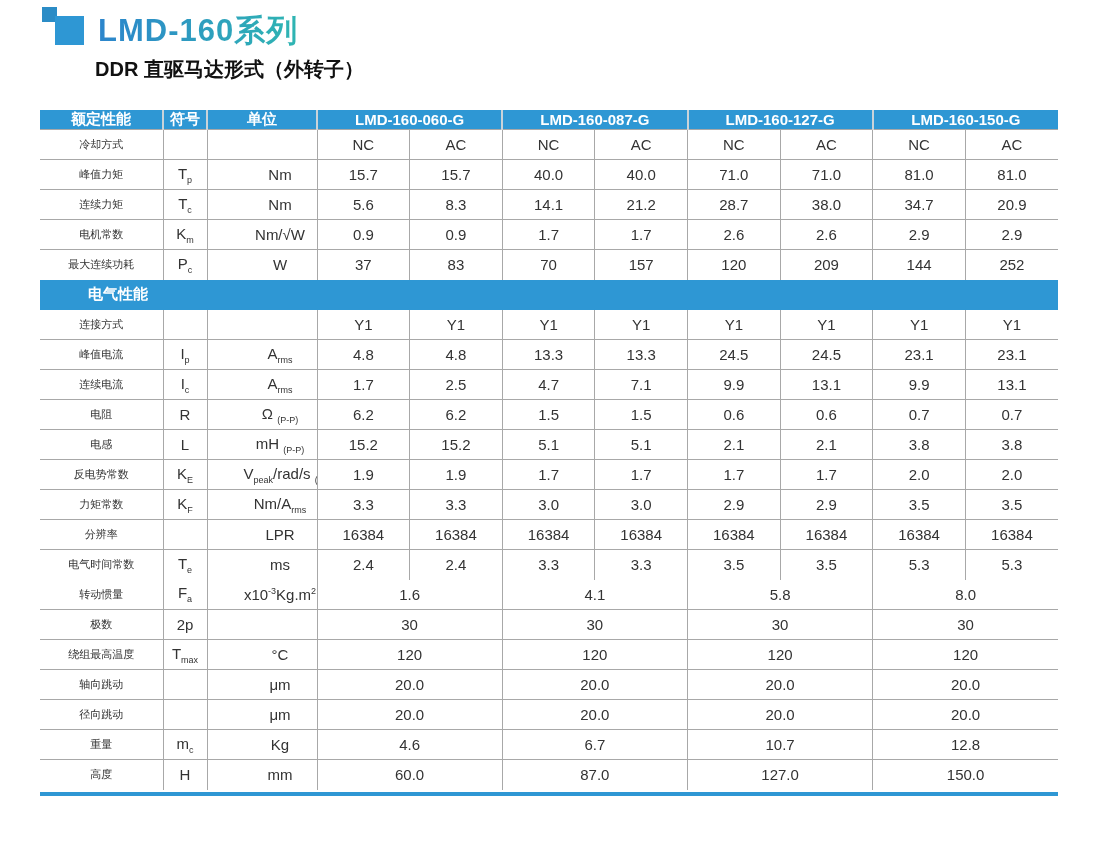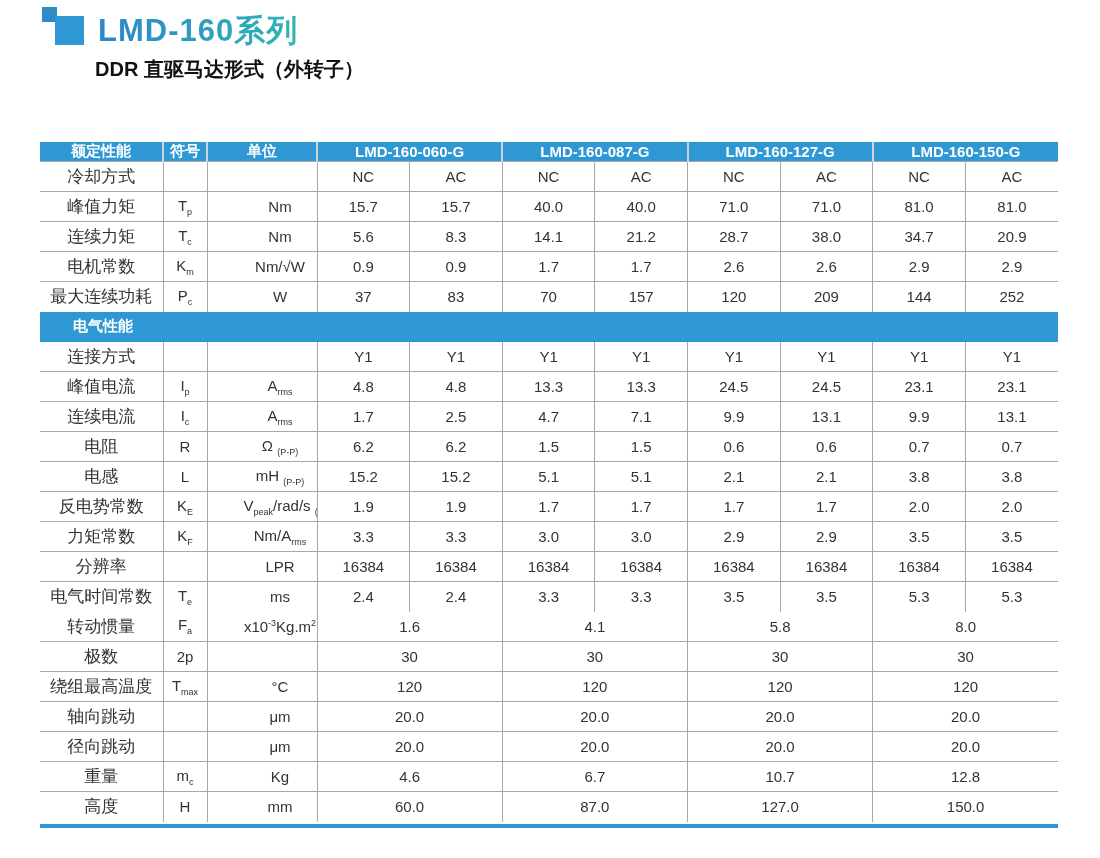--- a/index.html
+++ b/index.html
@@ -10,21 +10,21 @@
     --g2: #2FB5B2;
   }
   * { box-sizing: border-box; }
   html, body {
     margin: 0; padding: 0;
     width: 1100px; height: 858px;
     background: #ffffff;
     font-family: "Liberation Sans", "DejaVu Sans", sans-serif;
     overflow: hidden;
   }
-  .header-area { position: relative; height: 142px; }
+  .header-area { position: relative; height: 110px; }
   .logo { position: absolute; left: 42px; top: 7px; width: 42px; height: 40px; }
   .logo .sq-small { position: absolute; left: 0; top: 0; width: 15px; height: 15px; background: #2B8CC6; }
   .logo .sq-large { position: absolute; left: 13px; top: 9px; width: 29px; height: 29px; background: var(--accent); }
   .page-title {
     position: absolute; left: 98px; top: 10px;
     margin: 0; font-size: 31px; font-weight: bold; letter-spacing: 1px;
     color: var(--g1);
   }
   @supports (-webkit-background-clip: text) {
     .page-title {
@@ -63,26 +63,26 @@
     border-top: 1px solid var(--grid);
     white-space: nowrap;
     overflow: hidden;
   }
   tbody tr:not(.section) td + td { border-left: 1px solid var(--grid); }
   tbody tr.section td {
     background: var(--accent);
     color: #ffffff;
     font-weight: bold;
     text-align: left;
-    padding-left: 33px;
+    padding-left: 48px;
     border-top: none;
     font-size: 15px;
   }
   tbody tr.after-section td { border-top: none; }
-  td.label { font-size: 17px; }
+  td.label { font-size: 11px; }
   .seg-sub { font-size: 9px; vertical-align: -4px; }
   .seg-sup { font-size: 9px; vertical-align: 6px; }
   td.unit { font-size: 15px; padding-left: 36px; }
   .bottom-bar {
     margin-left: 40px;
     margin-top: 2px;
     width: 1018px;
     height: 4px;
     background: var(--accent);
   }

